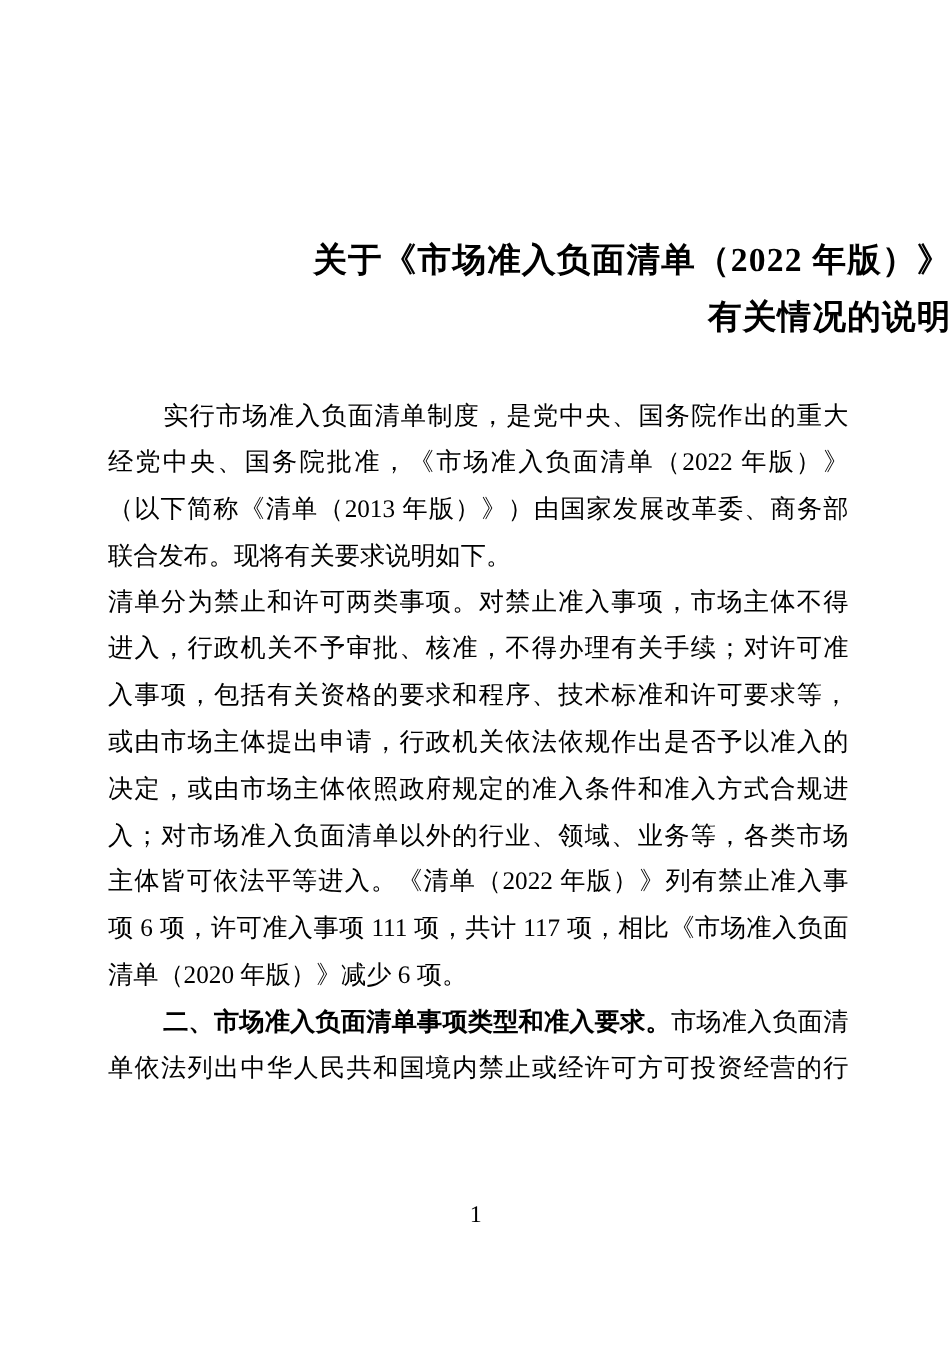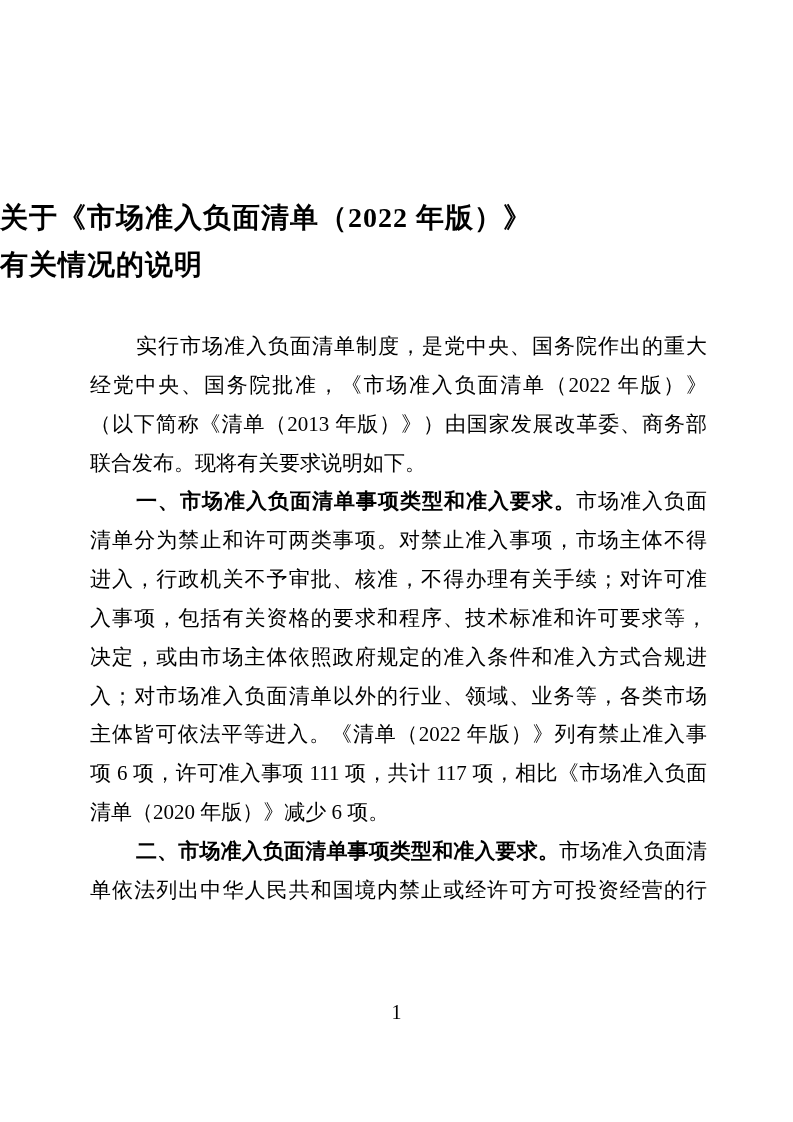--- a/index.html
+++ b/index.html
@@ -14,21 +14,21 @@
     background: #ffffff;
     color: #000000;
     font-family: "Liberation Serif", "DejaVu Serif", serif;
     overflow: hidden;
   }
   .title-block {
     position: absolute;
     top: 194px;
     left: 0;
     width: 793px;
-    text-align: left;
+    text-align: right;
     font-size: 28px;
     line-height: 47px;
     font-weight: 700;
     letter-spacing: 1px;
   }
   .body-text {
     position: absolute;
     top: 327px;
     left: 90px;
     width: 617px;
@@ -69,24 +69,24 @@
   <div class="title-block">
     <div>关于《市场准入负面清单（2022 年版）》</div>
     <div>有关情况的说明</div>
   </div>
 
   <div class="body-text">
       <div class="line indent">实行市场准入负面清单制度，是党中央、国务院作出的重大</div>
       <div class="line">经党中央、国务院批准，《市场准入负面清单（2022 年版）》</div>
       <div class="line">（以下简称《清单（2013 年版）》）由国家发展改革委、商务部</div>
       <div class="line no-fill">联合发布。现将有关要求说明如下。</div>
-      <div class="line indent"><span class="head">一、市场准入负面清单事项类型和准入要求。</span>市场准入负面</div>
       <div class="line">清单分为禁止和许可两类事项。对禁止准入事项，市场主体不得</div>
       <div class="line">进入，行政机关不予审批、核准，不得办理有关手续；对许可准</div>
       <div class="line">入事项，包括有关资格的要求和程序、技术标准和许可要求等，</div>
+      <div class="line">或由市场主体提出申请，行政机关依法依规作出是否予以准入的</div>
       <div class="line">决定，或由市场主体依照政府规定的准入条件和准入方式合规进</div>
       <div class="line">入；对市场准入负面清单以外的行业、领域、业务等，各类市场</div>
       <div class="line">主体皆可依法平等进入。《清单（2022 年版）》列有禁止准入事</div>
       <div class="line">项 6 项，许可准入事项 111 项，共计 117 项，相比《市场准入负面</div>
       <div class="line no-fill">清单（2020 年版）》减少 6 项。</div>
       <div class="line indent"><span class="head">二、市场准入负面清单事项类型和准入要求。</span>市场准入负面清</div>
       <div class="line">单依法列出中华人民共和国境内禁止或经许可方可投资经营的行</div>
     </div>
 
   <div class="page-number">1</div>

